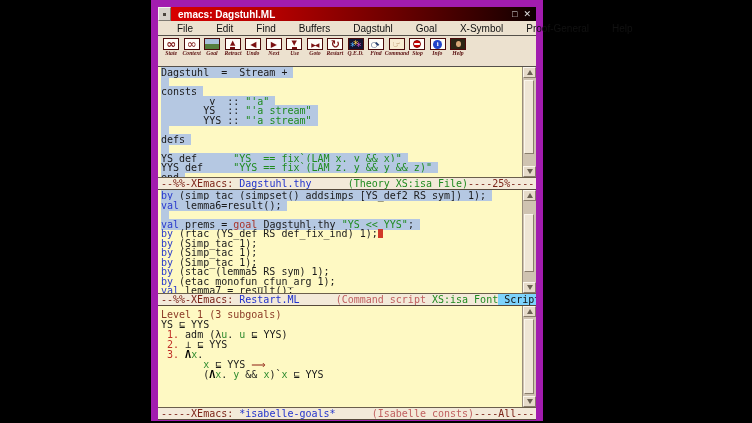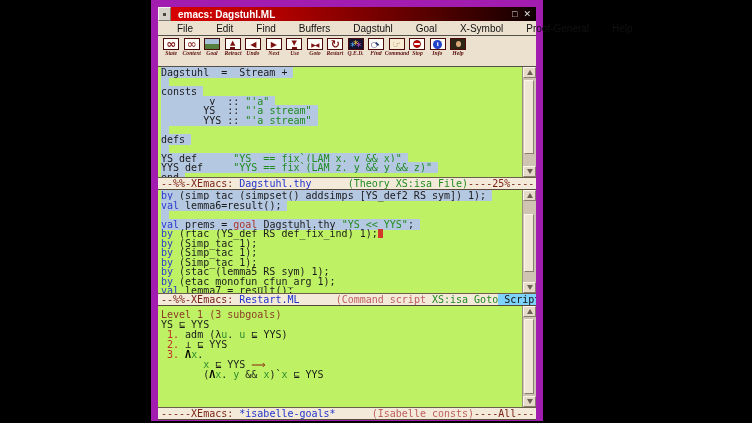--- a/index.html
+++ b/index.html
@@ -52,21 +52,21 @@
   .ic-command::before{content:"\261E";font-size:9px;color:#8a5a20}
   .ic-stop::before{content:"";width:8px;height:8px;border-radius:50%;border:1px solid #8a0000;box-sizing:border-box;
      background:linear-gradient(#cc0000 32%,#fff 32%,#fff 68%,#cc0000 68%)}
   .ic-info::before{content:"i";width:9px;height:9px;border-radius:50%;background:#2143c8;color:#fff;
      font:bold 7px "Liberation Serif",serif;display:flex;align-items:center;justify-content:center}
   .ic-help{background:#2c2414}
   .ic-help::before{content:"";width:5px;height:6px;border-radius:50% 50% 40% 40%;background:#d8a878}
 
   
   .pane-row{display:flex;overflow:hidden}
-  .pane{flex:1;overflow:hidden;padding:1px 0 0 3px;background:#bef264;
+  .pane{flex:1;overflow:hidden;padding:1px 0 0 3px;background:#fef9c3;
      font:10px "DejaVu Sans Mono","DejaVu Sans",monospace;line-height:9.5px;white-space:pre;color:#1a1a1a;cursor:text}
   .pane-goals{padding-top:4px;line-height:10px}
   .line{height:9.5px;white-space:pre}
   .pane-goals .line{height:10px}
   .pl{color:#1a1a1a}.kw{color:#2b3ccc}.str{color:#1f8b1f}.cmd{color:#a8342a}
   .lvl{color:#8b3a26}.num{color:#c03028}.var{color:#2e8b2e}.arr{color:#8b1a10}
   .lam{color:#000;font-weight:bold}
   .line.hl .seg{background:#b5c8e2}
   .line.hl::after{content:" ";background:#b5c8e2}
   .line.nl::before{content:"";display:inline-block;width:8px;height:9px;background:#b5c8e2}
@@ -207,21 +207,21 @@
     <div class="scrollbar">
       <div class="sb-arrow sb-up">
           <span class="tri-up"></span>
         </div>
       <div class="sb-thumb" style="top:24px;height:58px"></div>
       <div class="sb-arrow sb-down">
           <span class="tri-down"></span>
         </div>
     </div>
   </div>
-  <div class="modeline"><span class="mlb">--%%-XEmacs: </span><span class="mln">Restart.ML</span><span class="mlb">      </span><span class="mlp">(Command script </span><span class="mlg">XS:isa Goto</span><span class="mlh"> Scripting </span><span class="mlp">)</span><span class="mlb">----83%--------------------------</span></div>
+  <div class="modeline"><span class="mlb">--%%-XEmacs: </span><span class="mln">Restart.ML</span><span class="mlb">      </span><span class="mlp">(Command script </span><span class="mlg">XS:isa Font</span><span class="mlh"> Scripting </span><span class="mlp">)</span><span class="mlb">----83%--------------------------</span></div>
 
   <div class="pane-row" style="height:101px;flex:0 0 101px">
     <div class="pane pane-goals"><div class="line"><span class="seg lvl">Level 1 (3 subgoals)</span></div><div class="line"><span class="seg pl">YS ⊑ YYS</span></div><div class="line"><span class="seg pl"> </span><span class="seg num">1.</span><span class="seg pl"> adm (λ</span><span class="seg var">u</span><span class="seg pl">. </span><span class="seg var">u</span><span class="seg pl"> ⊑ YYS)</span></div><div class="line"><span class="seg pl"> </span><span class="seg num">2.</span><span class="seg pl"> ⊥ ⊑ YYS</span></div><div class="line"><span class="seg pl"> </span><span class="seg num">3.</span><span class="seg pl"> </span><span class="seg lam">Λ</span><span class="seg var">x</span><span class="seg pl">.</span></div><div class="line"><span class="seg pl">       </span><span class="seg var">x</span><span class="seg pl"> ⊑ YYS </span><span class="seg arr">⟹</span></div><div class="line"><span class="seg pl">       (</span><span class="seg lam">Λ</span><span class="seg var">x</span><span class="seg pl">. </span><span class="seg var">y</span><span class="seg pl"> &amp;&amp; </span><span class="seg var">x</span><span class="seg pl">)`</span><span class="seg var">x</span><span class="seg pl"> ⊑ YYS</span></div></div>
     <div class="scrollbar">
       <div class="sb-arrow sb-up">
           <span class="tri-up"></span>
         </div>
       <div class="sb-thumb" style="top:13px;height:75px"></div>
       <div class="sb-arrow sb-down">
           <span class="tri-down"></span>

